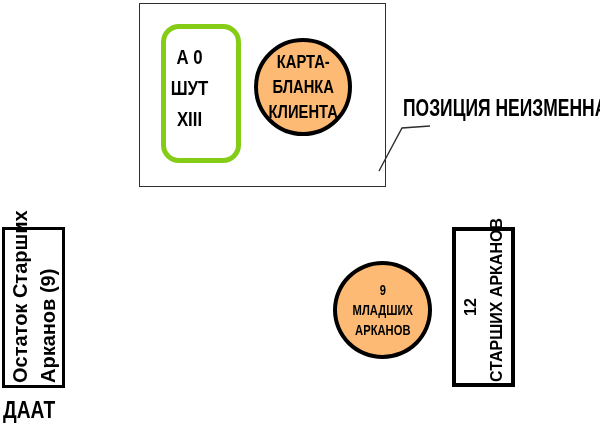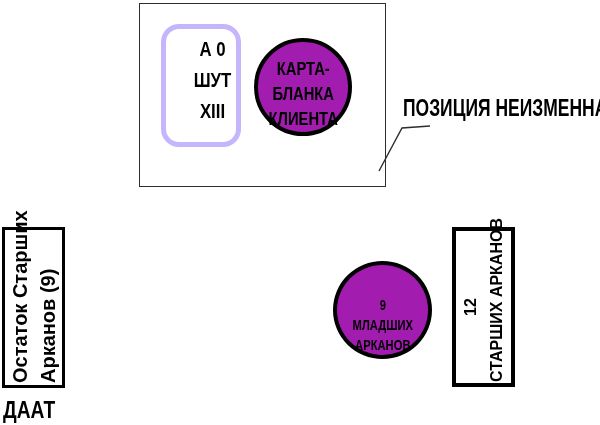--- a/index.html
+++ b/index.html
@@ -11,31 +11,31 @@
   .abs { position:absolute; }
 
   
   #fixed-panel {
     left:139px; top:3px; width:247px; height:184px;
     border:1.4px solid #2e2e2e; background:#fff;
   }
 
   
   #fool-card {
-    left:21px; top:20px; width:80px; height:123px;
-    border:5px solid #c4b5fd; border-radius:18px;
-    display:flex; align-items:center; justify-content:flex-end; text-align:center;
+    left:21px; top:20px; width:80px; height:139px;
+    border:5px solid #84cc16; border-radius:18px;
+    display:flex; align-items:center; justify-content:flex-start; text-align:center;
   }
   #fool-card .txt { transform:translateY(-6px) scaleX(.8); display:inline-block; }
   #fool-card .line { font-size:21px; font-weight:bold; line-height:31px; white-space:nowrap; }
 
   
   .ring {
-    border-radius:50%; border:4px solid #000; background:#a21caf;
-    display:flex; align-items:flex-end; justify-content:center; text-align:center;
+    border-radius:50%; border:4px solid #000; background:#fdba74;
+    display:flex; align-items:center; justify-content:center; text-align:center;
   }
   .ring .txt { display:inline-block; }
 
   #client-circle { left:114px; top:34px; width:98px; height:98px; }
   #client-circle .txt { transform:scaleX(.82); }
   #client-circle .line { font-size:18px; font-weight:bold; line-height:25px; white-space:nowrap; }
 
   
   #position-label {
     left:403px; top:96px; font-size:23px; font-weight:bold; line-height:24px;

